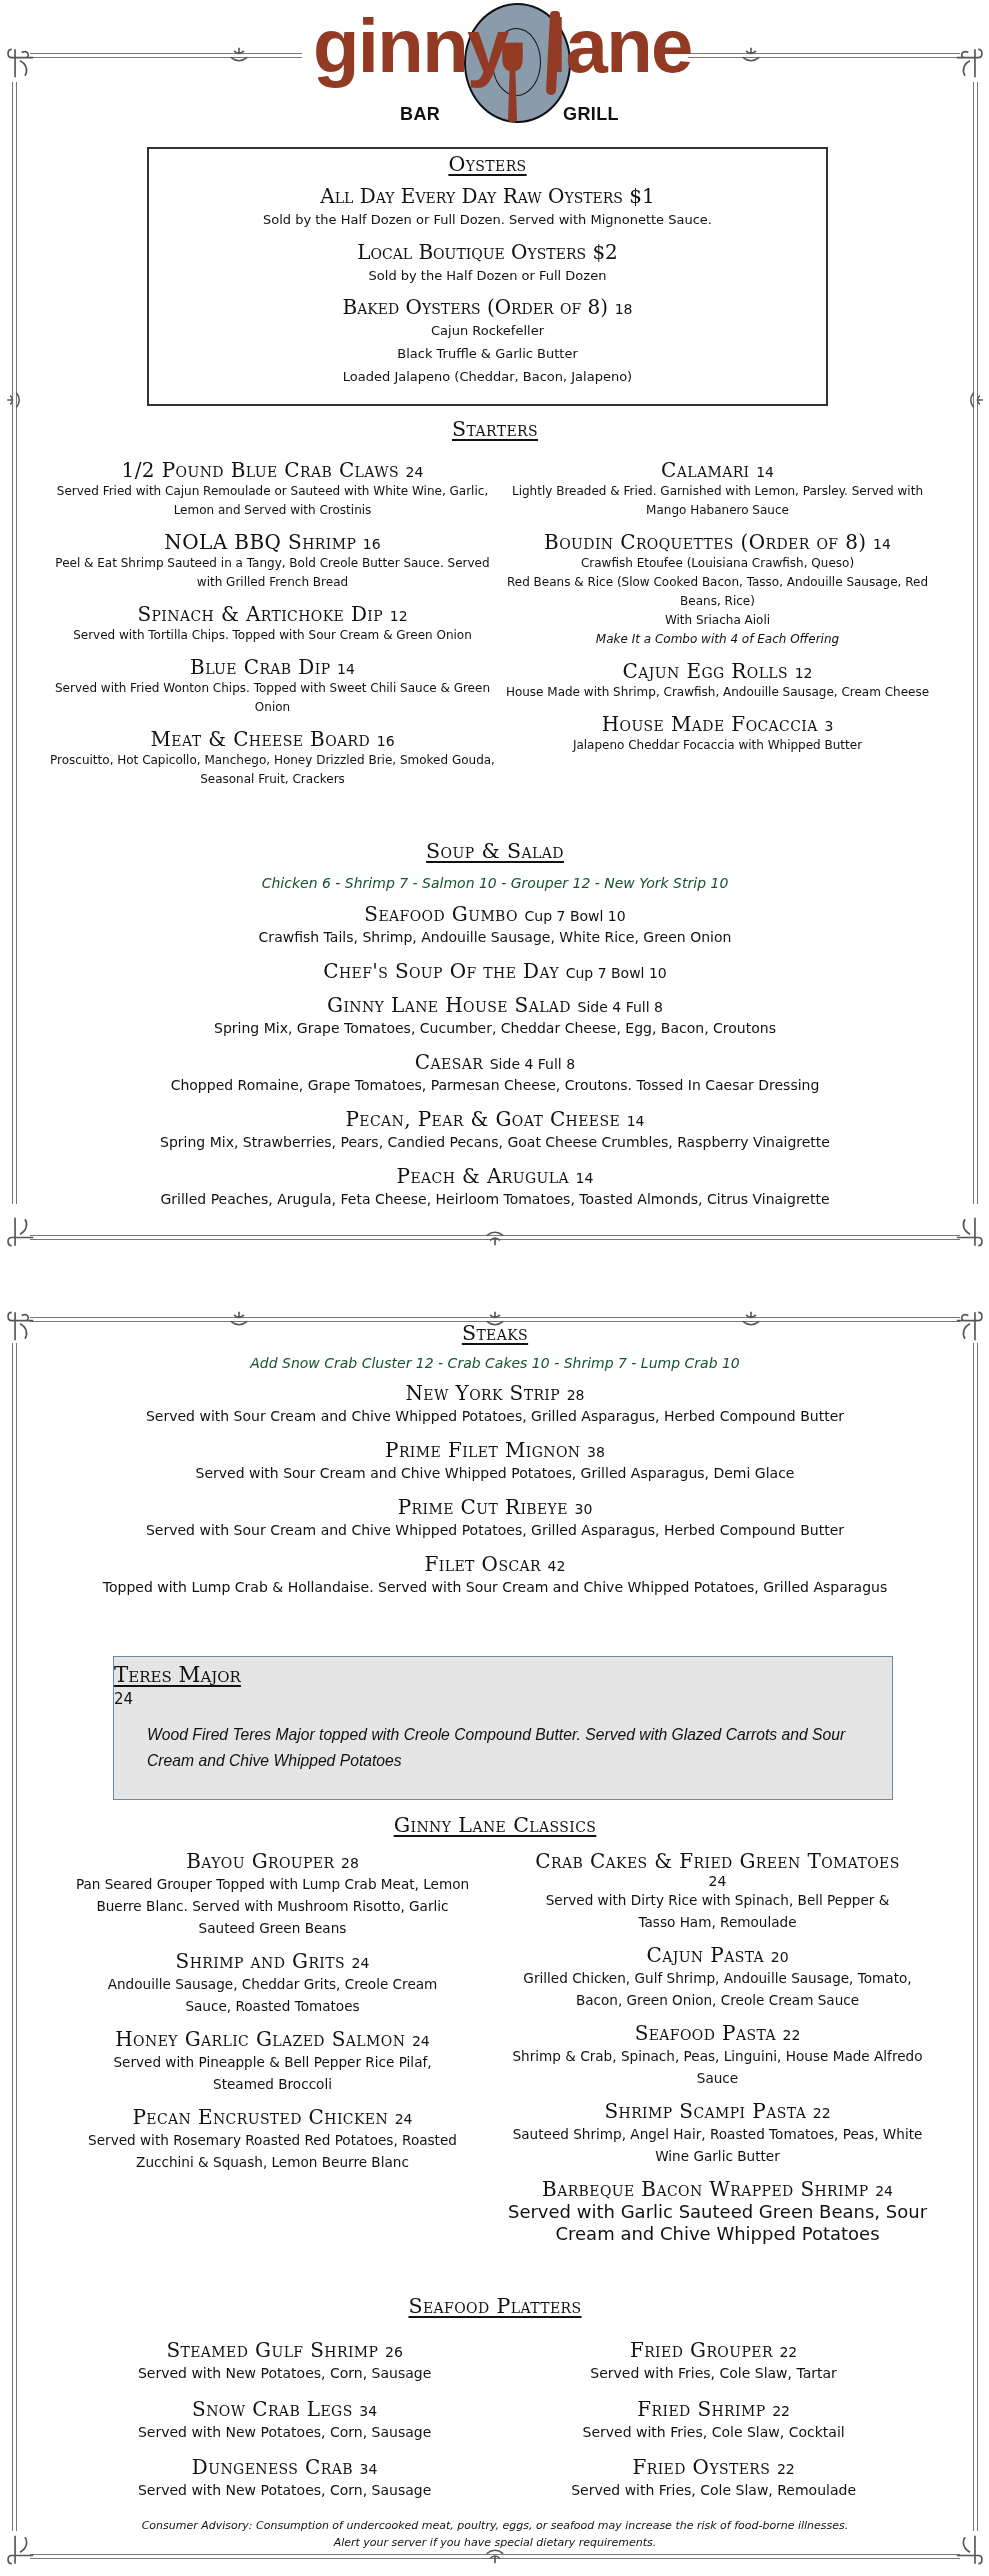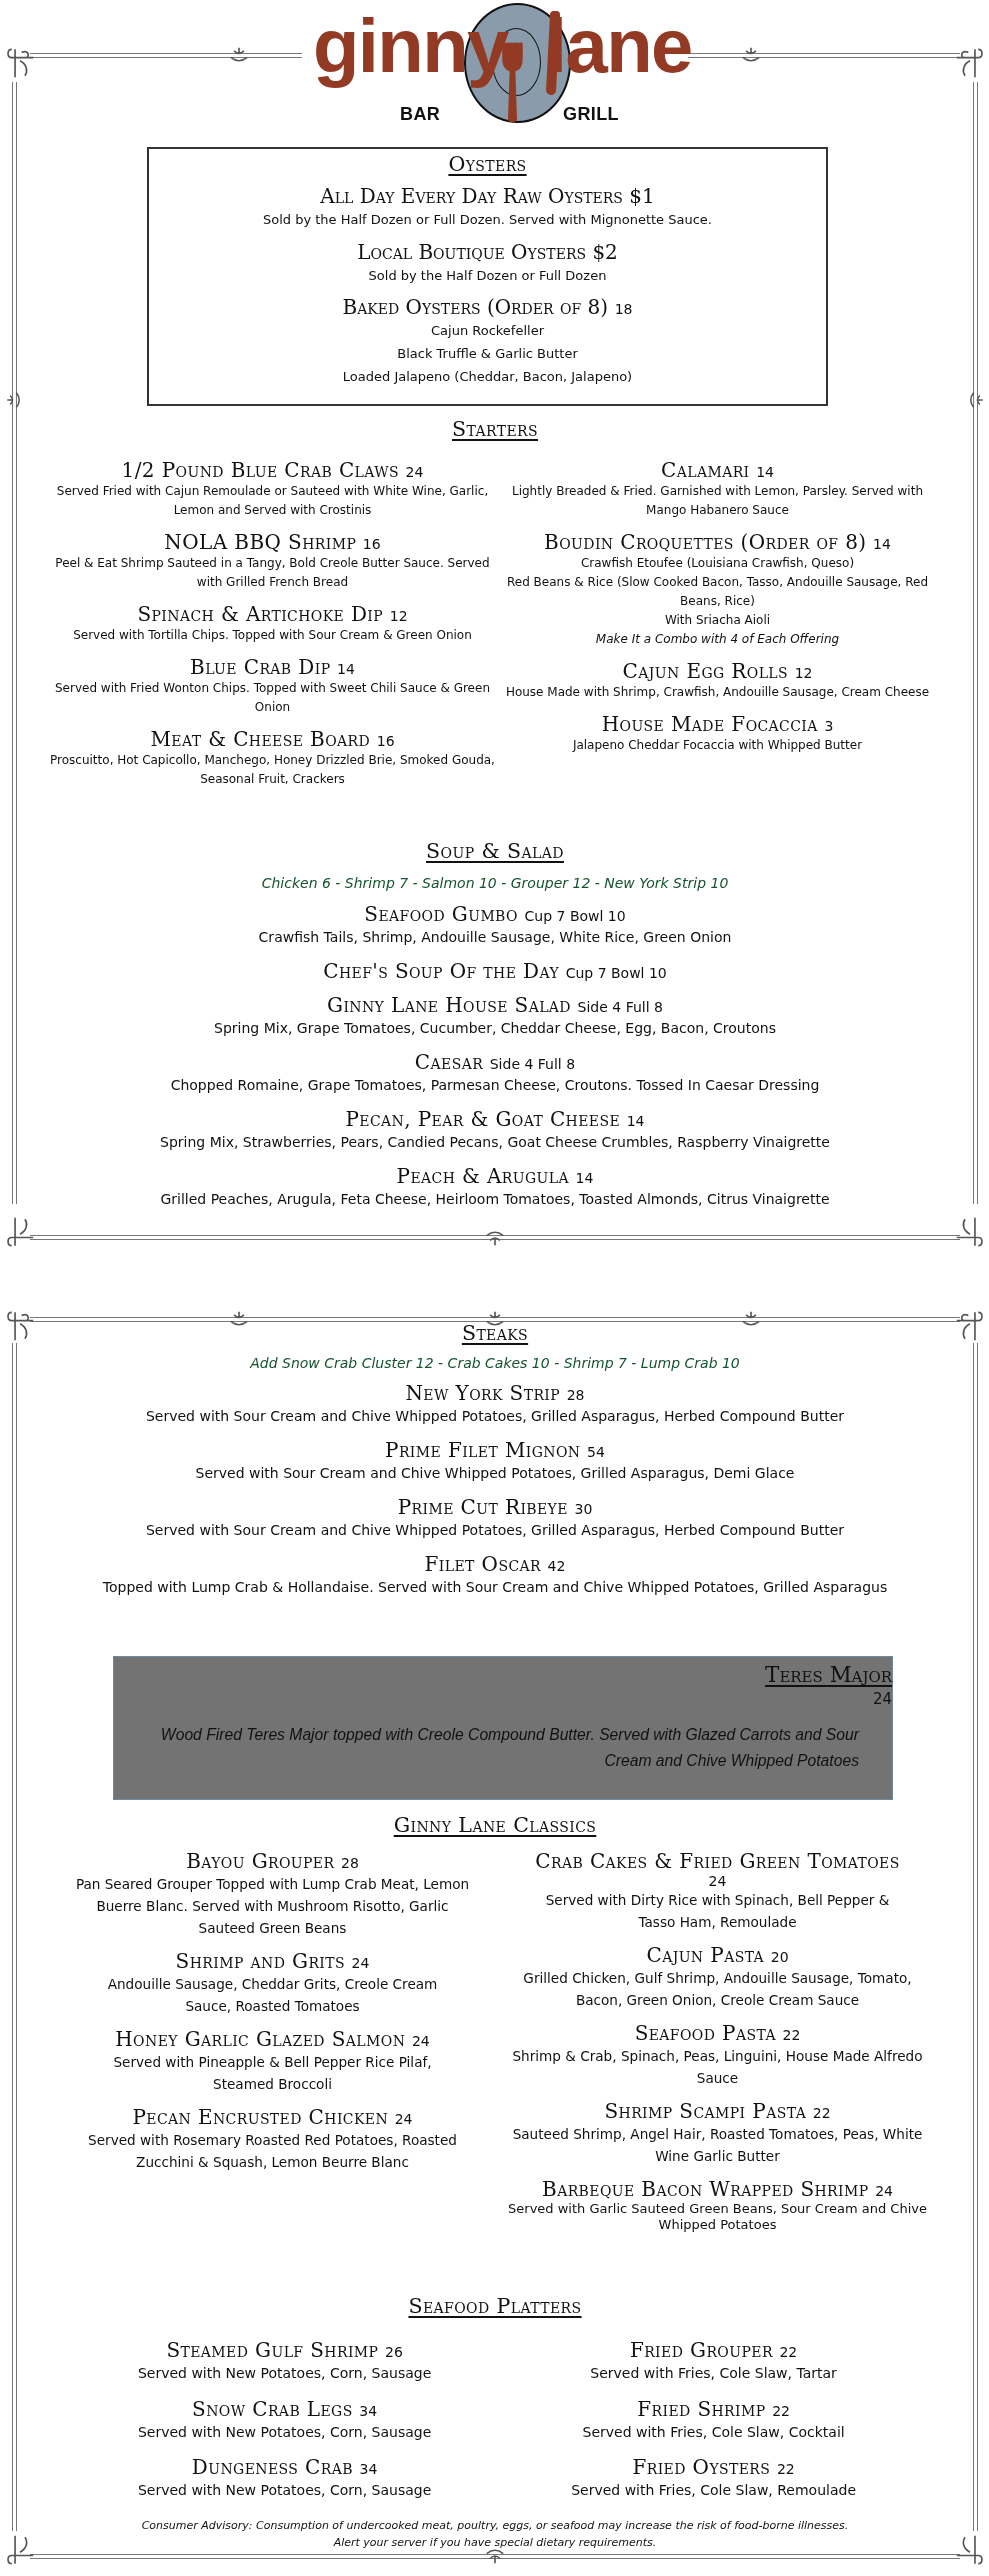--- a/index.html
+++ b/index.html
@@ -51,21 +51,21 @@
   .two-col { display: flex; justify-content: center; }
   .col { width: 445px; }
   .col .item { margin-bottom: 10px; }
   .col .item .d { font-size: 12px; line-height: 19px; }
 
   
   .stack .item { margin-bottom: 10px; }
   .stack .item .d { font-size: 14px; line-height: 23px; }
 
   
-  .teres { position: absolute; left: 113px; top: 1656px; width: 780px; height: 144px; background: #737373; border: 1.6px solid #6e8aa0; text-align: right; padding-top: 5px; }
+  .teres { position: absolute; left: 113px; top: 1656px; width: 780px; height: 144px; background: #e5e5e5; border: 1.6px solid #6e8aa0; text-align: left; padding-top: 5px; }
   .teres .t-title { font-family: "DejaVu Serif", serif; font-variant: small-caps; font-size: 21.4px; text-decoration: underline; text-underline-offset: 3.3px; }
   .teres .t-price { font-family: "DejaVu Sans", sans-serif; font-size: 15px; margin-top: 3.3px; }
   .teres .t-desc { font-family: Liberation Sans, sans-serif; font-style: italic; font-size: 15.7px; line-height: 26px; margin-top: 14px; padding: 0 33px; }
 
   
   .plat-col { width: 429px; }
   .plat-col .item { margin-bottom: 11.5px; }
   .plat-col .item .d { font-size: 14px; line-height: 23px; }
 
   .advisory { position: absolute; left: 33px; width: 924px; top: 2517px; text-align: center; font-family: "DejaVu Sans", sans-serif; font-style: italic; font-size: 11px; line-height: 17.3px; color: #111; }
@@ -249,21 +249,21 @@
 </div>
 
 <div class="block stack" style="left:33px; top:1321px; width:924px;">
   <div class="section-title">Steaks</div>
   <div class="note" style="margin:10px 0 10px;">Add Snow Crab Cluster 12 - Crab Cakes 10 - Shrimp 7 - Lump Crab 10</div>
   <div class="item">
       <div><span class="sc name">New York Strip</span><span class="price">28</span></div>
       <div class="d">Served with Sour Cream and Chive Whipped Potatoes, Grilled Asparagus, Herbed Compound Butter</div>
     </div>
   <div class="item">
-      <div><span class="sc name">Prime Filet Mignon</span><span class="price">54</span></div>
+      <div><span class="sc name">Prime Filet Mignon</span><span class="price">38</span></div>
       <div class="d">Served with Sour Cream and Chive Whipped Potatoes, Grilled Asparagus, Demi Glace</div>
     </div>
   <div class="item">
       <div><span class="sc name">Prime Cut Ribeye</span><span class="price">30</span></div>
       <div class="d">Served with Sour Cream and Chive Whipped Potatoes, Grilled Asparagus, Herbed Compound Butter</div>
     </div>
   <div class="item" style="padding:0 8.2px;text-align:center;">
       <div><span class="sc name">Filet Oscar</span><span class="price">42</span></div>
       <div class="d">Topped with Lump Crab &amp; Hollandaise. Served with Sour Cream and Chive Whipped Potatoes, Grilled Asparagus</div>
     </div>
@@ -309,21 +309,21 @@
       <div class="item">
           <div><span class="sc name">Seafood Pasta</span><span class="price">22</span></div>
           <div class="d" style="font-size:13.6px;line-height:22px;padding:0 16.5px;">Shrimp &amp; Crab, Spinach, Peas, Linguini, House Made Alfredo Sauce</div>
         </div>
       <div class="item">
           <div><span class="sc name">Shrimp Scampi Pasta</span><span class="price">22</span></div>
           <div class="d" style="font-size:13.6px;line-height:22px;padding:0 16.5px;">Sauteed Shrimp, Angel Hair, Roasted Tomatoes, Peas, White Wine Garlic Butter</div>
         </div>
       <div class="item">
           <div><span class="sc name">Barbeque Bacon Wrapped Shrimp</span><span class="price">24</span></div>
-          <div class="d" style="font-size:13px;line-height:16px;padding:0 8.2px;">Served with Garlic Sauteed Green Beans, Sour Cream and Chive Whipped Potatoes</div>
+          <div class="d" style="font-size:18px;line-height:22px;padding:0 8.2px;">Served with Garlic Sauteed Green Beans, Sour Cream and Chive Whipped Potatoes</div>
         </div>
     </div>
   </div>
 </div>
 
 <div class="block" style="left:33px; top:2294px; width:924px;">
   <div class="section-title">Seafood Platters</div>
   <div class="two-col" style="margin-top:20px; padding:0 0 0 8.2px;">
     <div class="plat-col">
       <div class="item">

